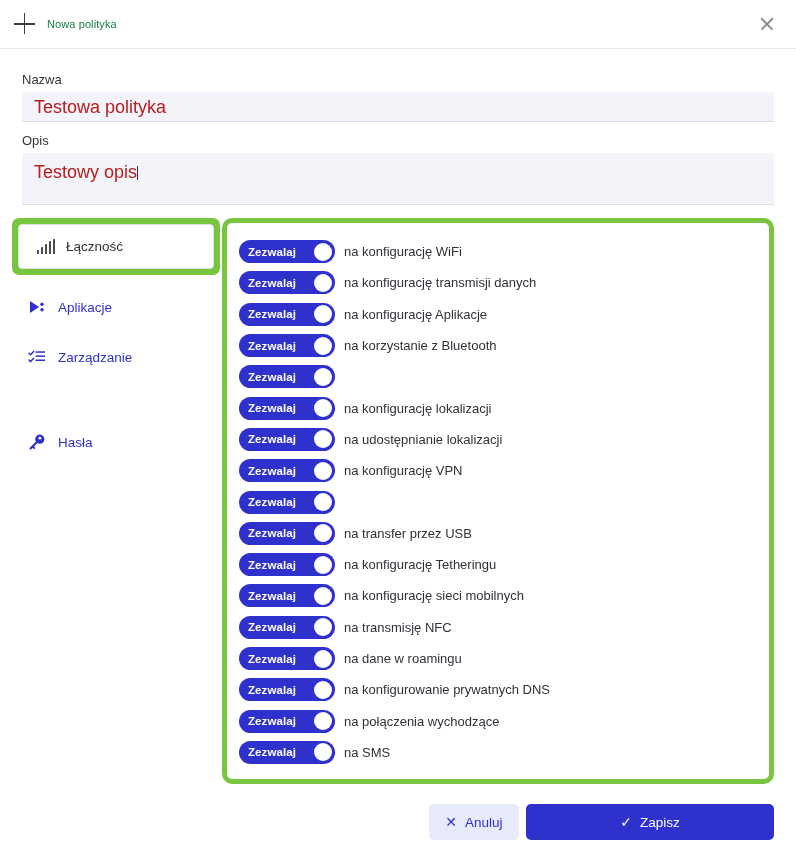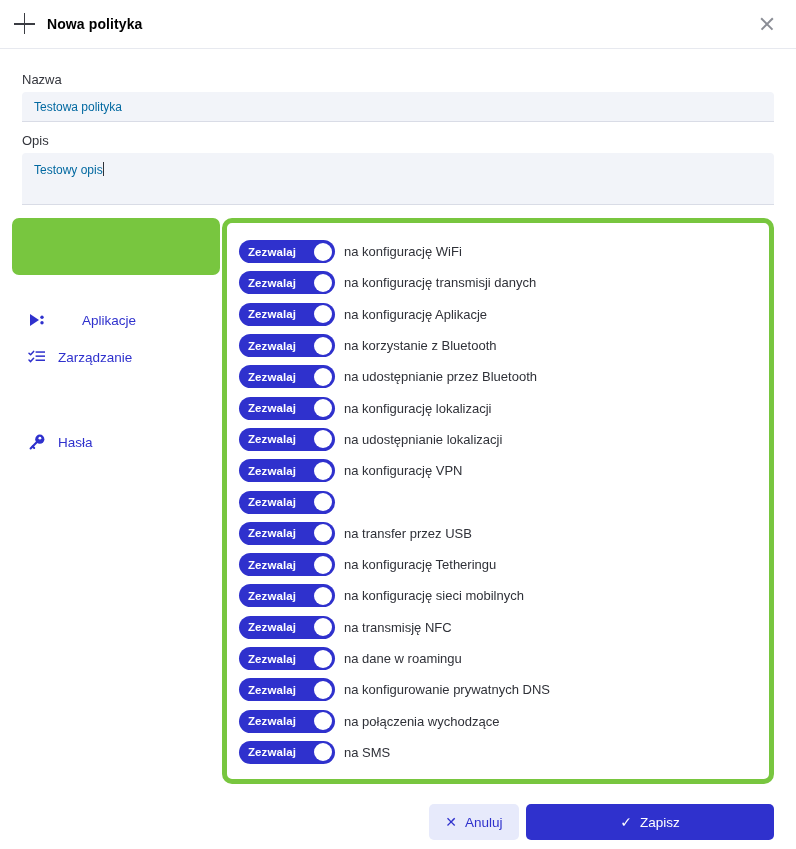--- a/index.html
+++ b/index.html
@@ -24,21 +24,21 @@
     position: relative;
     flex: 0 0 auto;
     margin-right: 11px;
   }
   .plus-icon::before, .plus-icon::after {
     content: ""; position: absolute; background: #3a3c42;
   }
   .plus-icon::before { left: 0; top: 10px; width: 21px; height: 1.6px; }
   .plus-icon::after  { top: 0; left: 9.7px; width: 1.6px; height: 21px; }
   .header-title {
-    font-size: 14px; color: #000000; letter-spacing: .1px; font-weight: bold;
+    font-size: 11px; color: #15803d; letter-spacing: .1px;
   }
   .close-icon {
     margin-left: auto;
     width: 22px; height: 22px;
     position: relative;
     cursor: pointer;
   }
   .close-icon::before, .close-icon::after {
     content: ""; position: absolute;
     left: 3px; top: 10.2px; width: 16px; height: 1.5px;
@@ -58,22 +58,22 @@
     width: 1px; height: 14px;
     background: #2f3138;
     vertical-align: -2px;
     margin-left: 0px;
   }
   .fake-field {
     width: 752px;
     background: #f2f4f9;
     border-bottom: 1px solid #d9dce6;
     border-radius: 4px 4px 0 0;
-    font-size: 12px;
-    color: #0369a1;
+    font-size: 18px;
+    color: #b91c1c;
     padding: 9px 12px;
   }
   .fake-field.single { height: 30px; margin-bottom: 11px; line-height: 12px; }
   .fake-field.multi  { height: 52px; margin-bottom: 0; }
 
   
   .body-area {
     position: relative;
     margin-top: 13px;
     padding: 0 22px;
@@ -112,21 +112,21 @@
     position: absolute;
     left: 28px;
     display: flex; align-items: center;
     height: 24px;
     cursor: pointer;
   }
   .sidebar-item .label {
     font-size: 13.5px; color: #2f31cd; margin-left: 12px;
     white-space: nowrap;
   }
-  .si-1 { top: 90px; gap: 24px; }
+  .si-1 { top: 77px; }
   .si-2 { top: 127px; }
   .si-3 { top: 176px; margin-top: 36px; }
 
   
   .ico-signal { width: 18px; height: 15px; display: flex; align-items: flex-end; gap: 1.5px; }
   .ico-signal i { width: 2.6px; background: #4a4c52; display: block; border-radius: .5px; }
   .ico-signal i:nth-child(1) { height: 4px; }
   .ico-signal i:nth-child(2) { height: 7px; }
   .ico-signal i:nth-child(3) { height: 10px; }
   .ico-signal i:nth-child(4) { height: 13px; }
@@ -234,20 +234,30 @@
     <div class="fake-field multi">
       <span>Testowy opis</span><span class="caret"></span>
     </div>
   </div>
 
   <div class="body-area">
 
     <div class="sidebar"></div>
 
     <div class="tab-highlight"></div>
+    <div class="tab-active">
+      <span class="ico-signal">
+        <i></i>
+          <i></i>
+          <i></i>
+          <i></i>
+          <i></i>
+      </span>
+      <span class="label">Łączność</span>
+    </div>
 
     <div class="sidebar-item si-1">
       <span class="ico">
         <svg width="18" height="18" viewBox="0 0 18 18">
           <path d="M2 3 L2 15 L11 9 Z" fill="#2f31cd"></path>
           <circle cx="14" cy="6.2" r="1.7" fill="#2f31cd"></circle>
           <circle cx="14" cy="11.8" r="1.7" fill="#2f31cd"></circle>
         </svg>
       </span>
       <span class="label">Aplikacje</span>
@@ -311,21 +321,20 @@
             <span class="knob"></span>
           </span>
           <span class="toggle-text">na korzystanie z Bluetooth</span>
         </div>
 
         <div class="toggle-row">
           <span class="toggle">
             <span class="tlabel">Zezwalaj</span>
             <span class="knob"></span>
           </span>
-          <span class="toggle-text">na udostępnianie przez Bluetooth</span>
         </div>
 
         <div class="toggle-row">
           <span class="toggle">
             <span class="tlabel">Zezwalaj</span>
             <span class="knob"></span>
           </span>
           <span class="toggle-text">na konfigurację lokalizacji</span>
         </div>
 

